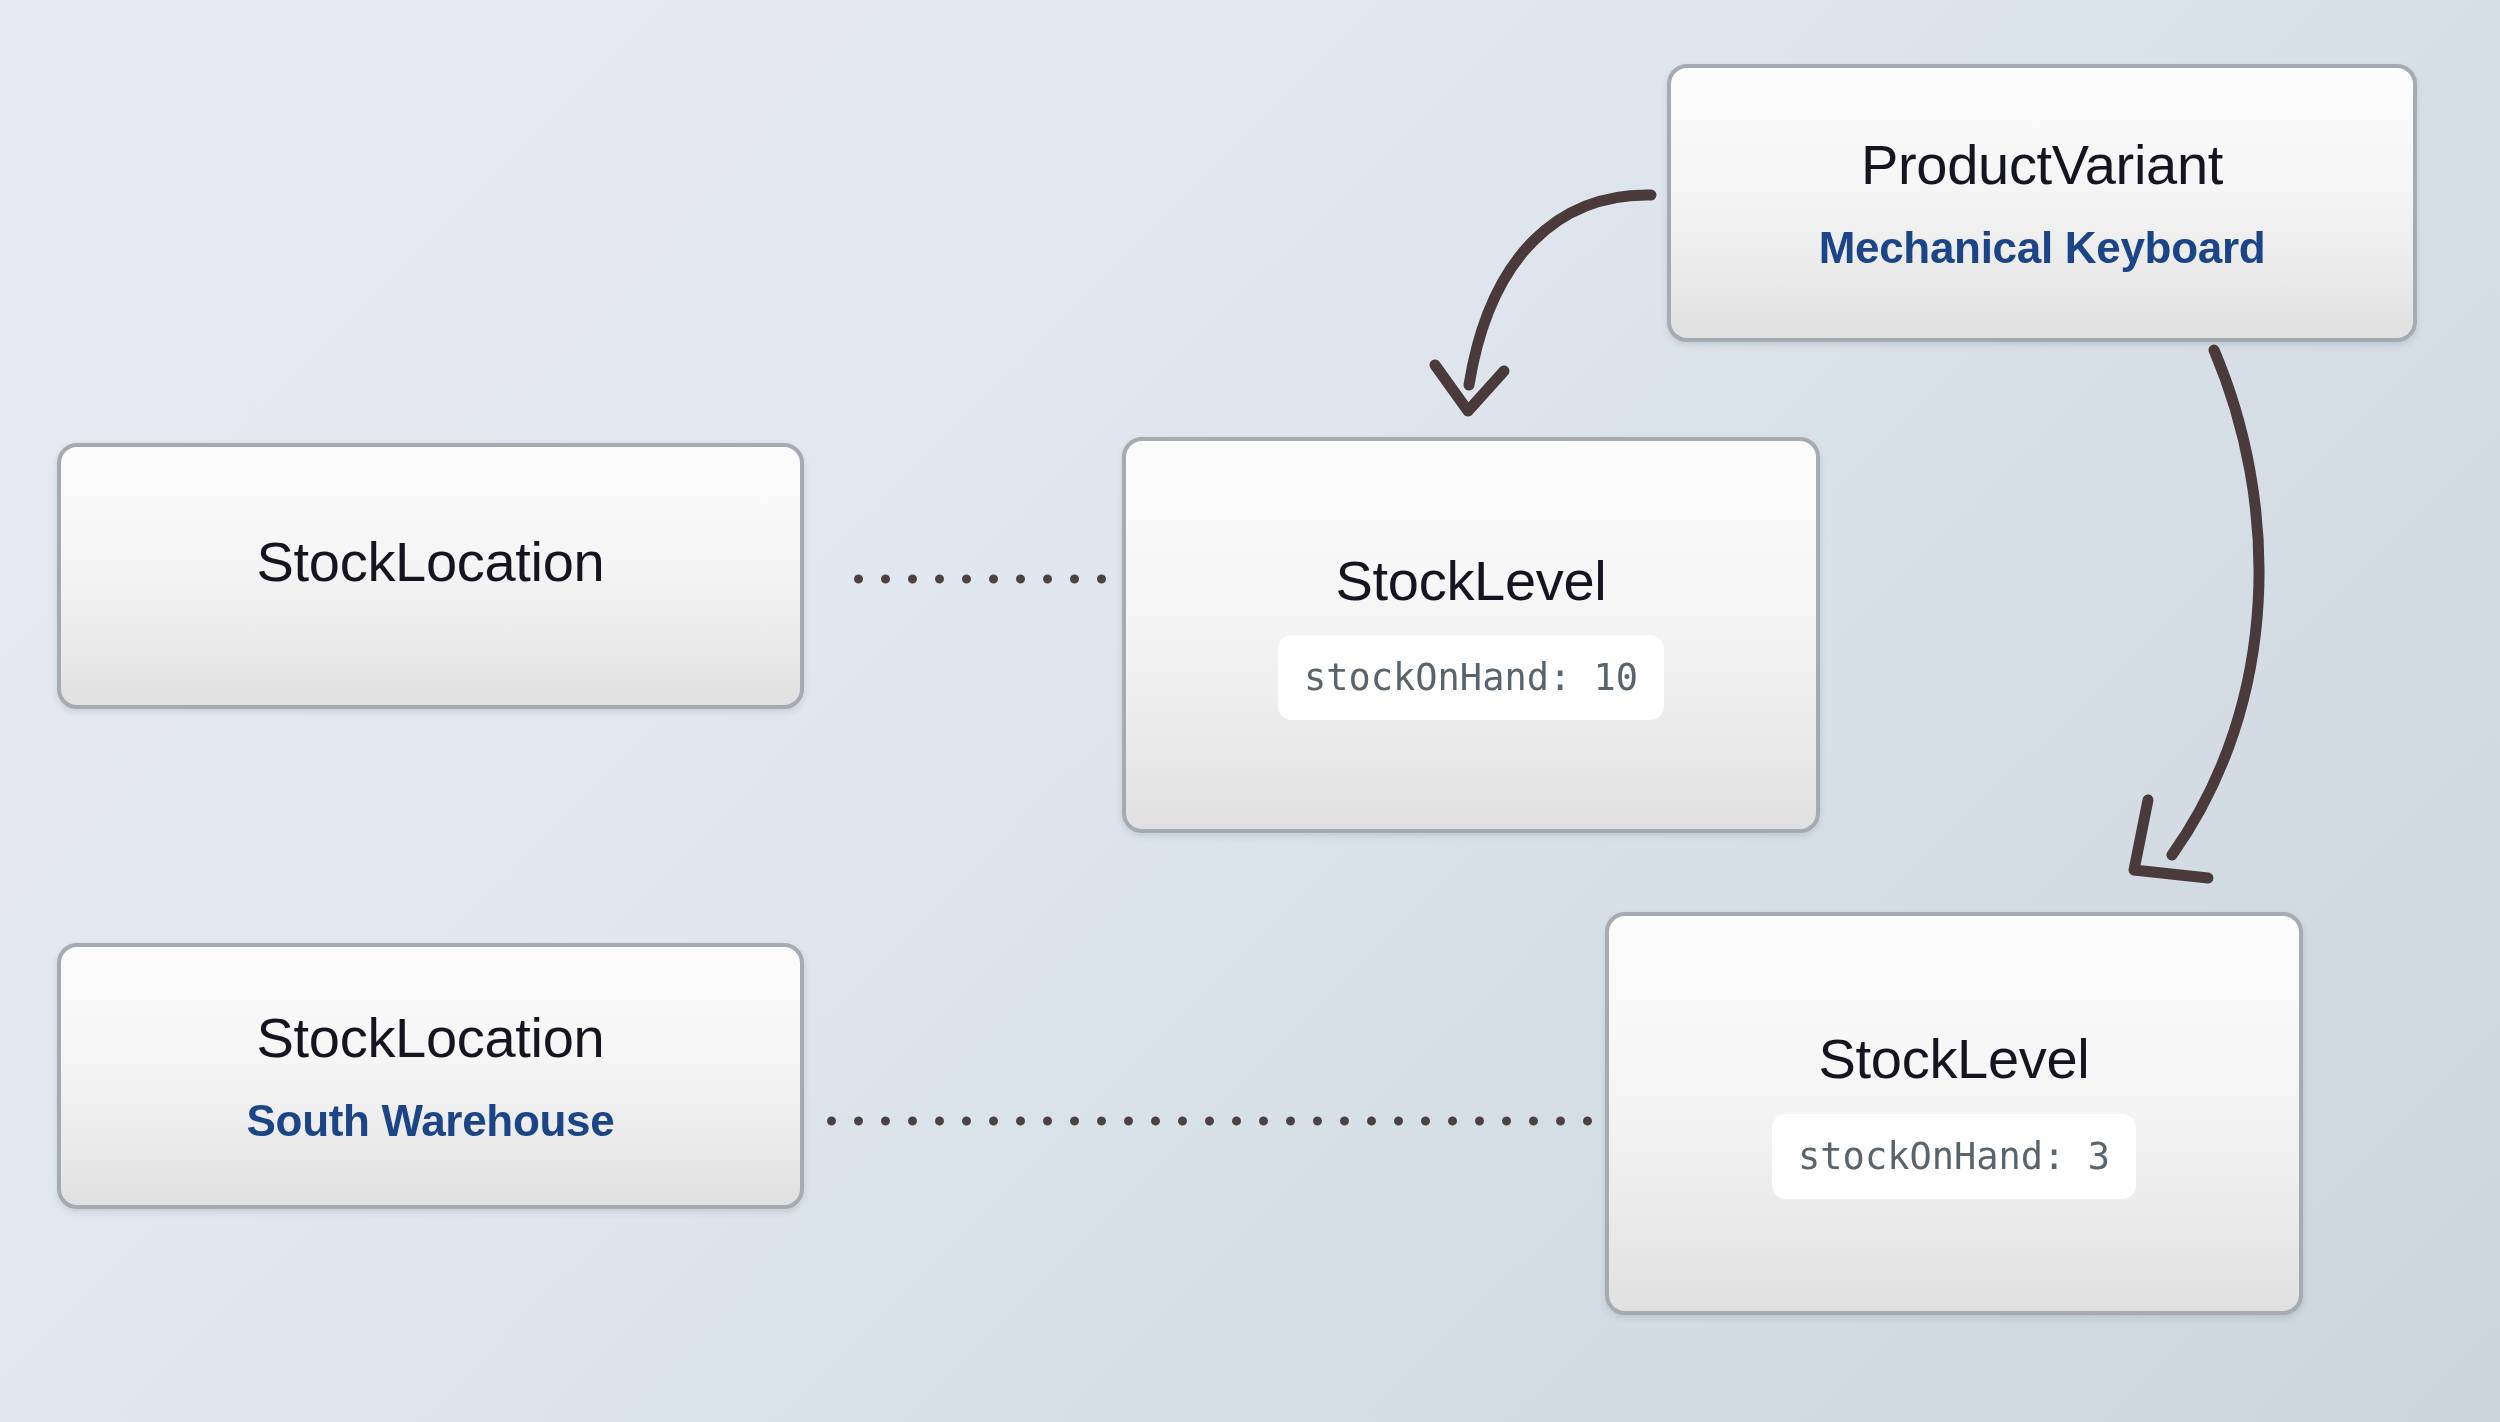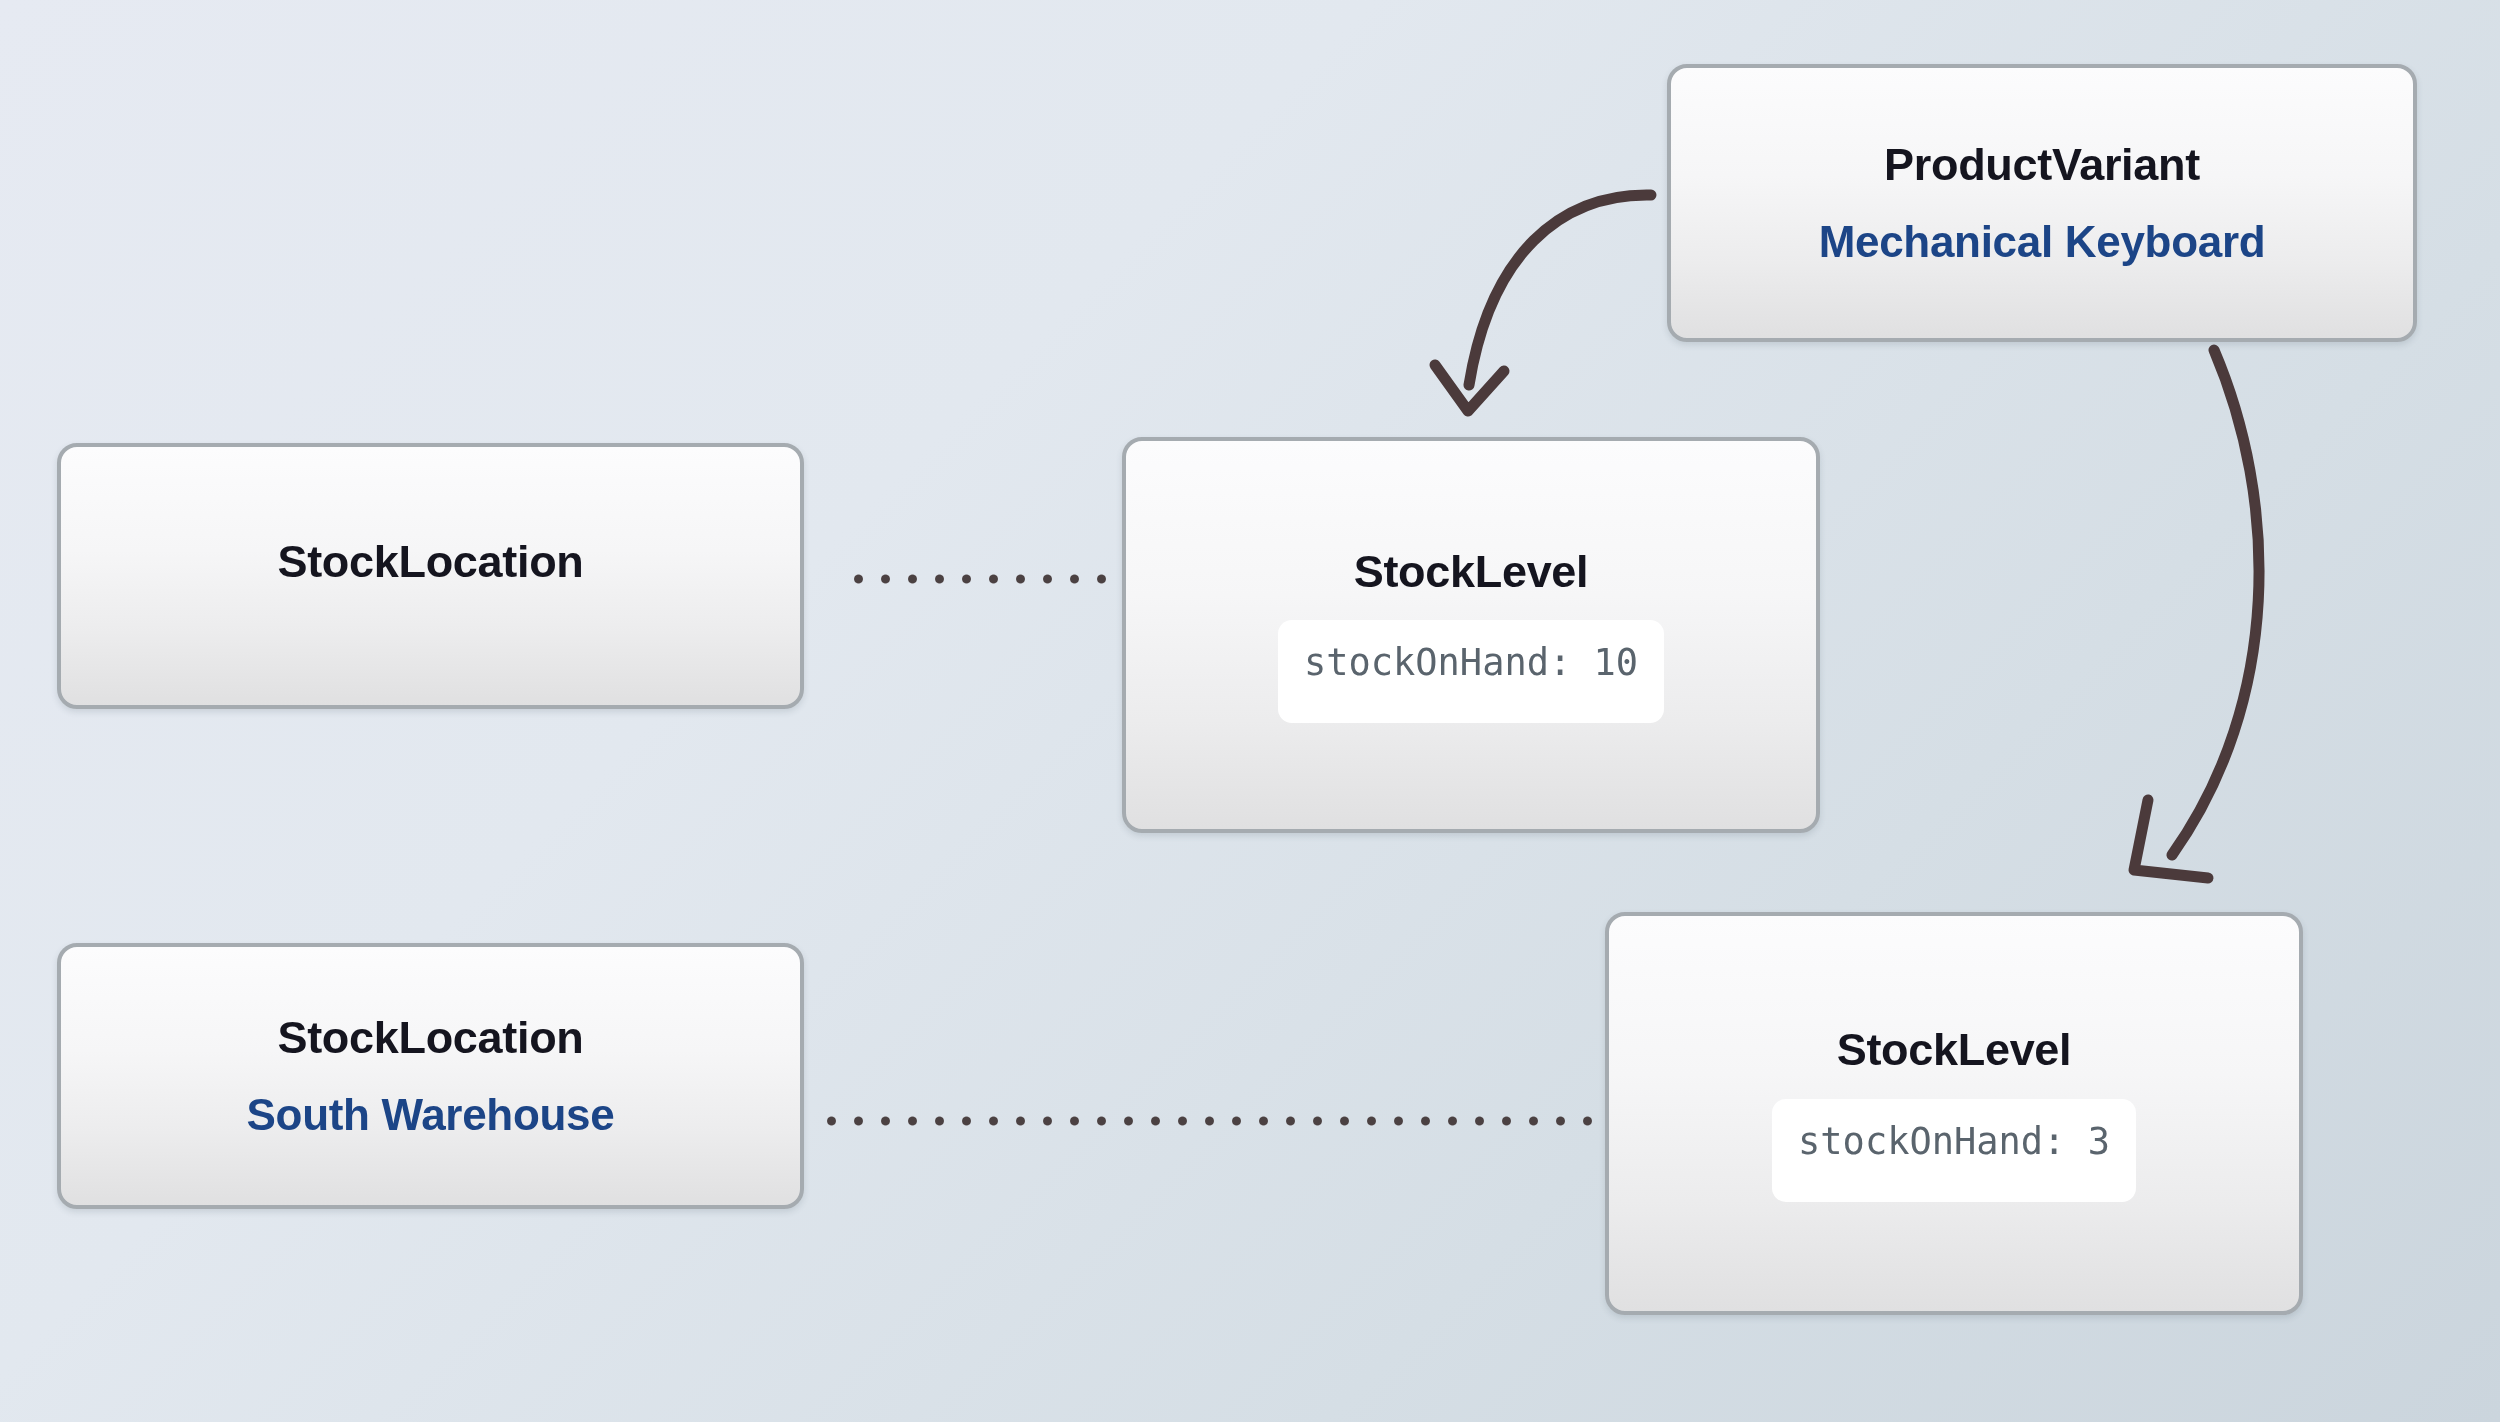--- a/index.html
+++ b/index.html
@@ -28,22 +28,22 @@
     border-radius: 20px;
     background: linear-gradient(to bottom, #fcfcfd 0%, #f6f6f7 40%, #ececed 72%, #e0e0e1 100%);
     box-shadow: 0 3px 6px rgba(70, 85, 100, 0.16);
     display: flex;
     flex-direction: column;
     align-items: center;
     justify-content: center;
     z-index: 3;
   }
   .node-title {
-    font-size: 45px;
-    font-weight: bold;
+    font-size: 56px;
+    font-weight: normal;
     color: #15151f;
     letter-spacing: -0.3px;
     line-height: 1.1;
     text-align: center;
     white-space: nowrap;
   }
   .node-subtitle {
     font-size: 44px;
     font-weight: bold;
     color: #1c4587;
@@ -54,21 +54,21 @@
   }
 
   
   .loc-node .node-title { margin-bottom: 28px; }
 
   
   .level-node .node-title { margin-bottom: 24px; }
   .attr-panel {
     background: #ffffff;
     border-radius: 14px;
-    padding: 20px 26px 38px 26px;
+    padding: 20px 26px 20px 26px;
     display: flex;
     flex-direction: column;
     gap: 6px;
   }
   .attr-line {
     font-family: "DejaVu Sans Mono", "Liberation Mono", monospace;
     font-size: 37px;
     color: #5a646d;
     line-height: 1.22;
     white-space: pre;

